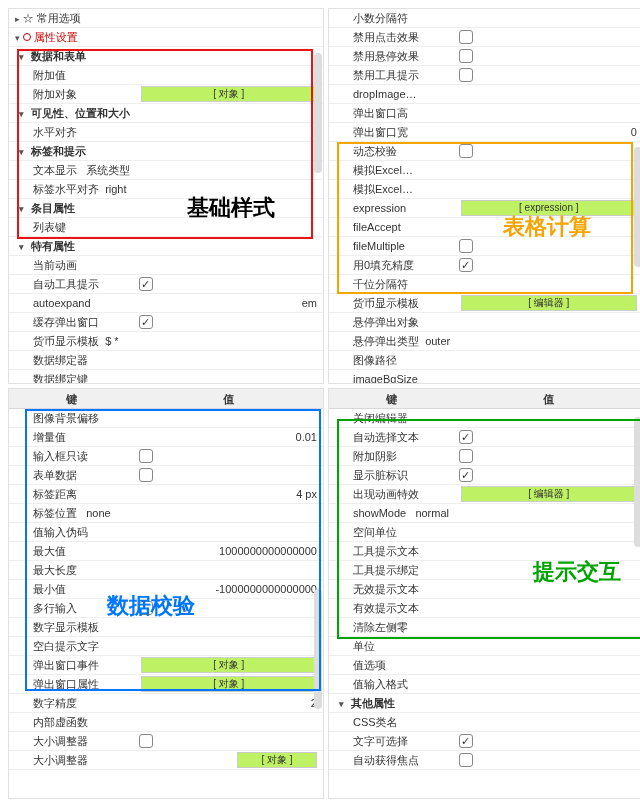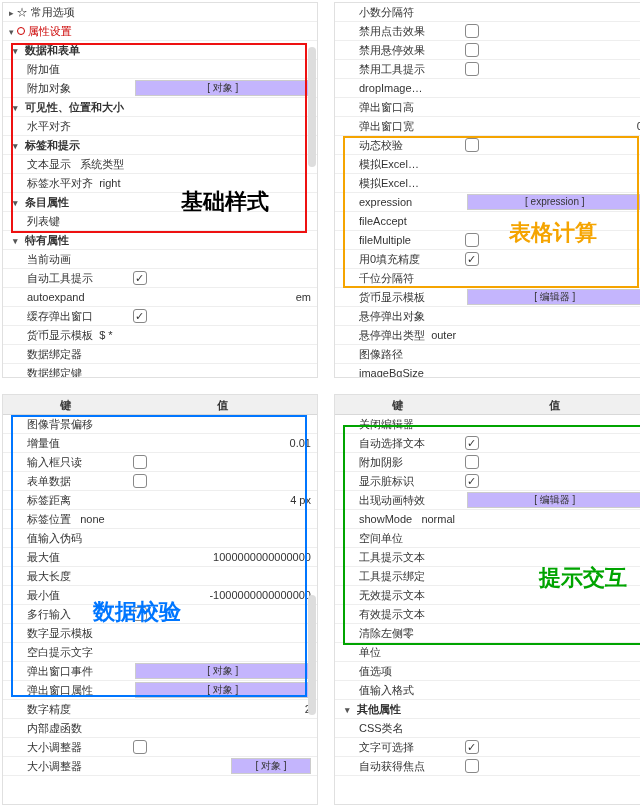--- a/index.html
+++ b/index.html
@@ -7,22 +7,22 @@
     margin: 0;
     font-family: "Microsoft YaHei", Arial, sans-serif;
     font-size: 11px;
     background: #fff;
     color: #333;
     width: 640px;
   }
   .quad {
     display: grid;
     grid-template-columns: 316px 316px;
-    gap: 16px;
-    padding: 2px;
+    gap: 4px;
+    padding: 8px;
   }
   .panel {
     background: #fff;
     border: 1px solid #e0e0e0;
     position: relative;
     overflow: hidden;
   }
   .panel-top { height: 376px; }
   .panel-bot { height: 411px; }
 
@@ -74,21 +74,21 @@
   .tri::before {
     content: "▾";
     font-size: 9px;
     color: #555;
   }
   .tri.collapsed::before { content: "▸"; }
 
   .objbtn {
     flex: 1;
     height: 16px;
-    background: #c4b5fd;
+    background: #bef264;
     border: 1px solid #ccc;
     font-size: 10px;
     text-align: center;
     line-height: 14px;
     margin-left: 6px;
   }
   .chk {
     width: 14px; height: 14px;
     border: 1px solid #888;
     border-radius: 3px;
@@ -333,21 +333,21 @@
           <div class="val"></div>
         </div>
       <div class="row">
           <div class="key">imageBgSize</div>
           <div class="val"></div>
         </div>
     </div>
     <div class="scrollbar" style="top:138px;height:120px"></div>
 
     <div class="anno orange" style="left:8px;top:133px;width:296px;height:152px">
-      <div class="label" style="right:40px;top:80px">表格计算</div>
+      <div class="label" style="right:40px;top:68px">表格计算</div>
     </div>
   </div>
 
   <div class="panel panel-bot">
     <div class="hdr-row">
       <div class="hdr-key">键</div>
       <div class="hdr-val">值</div>
     </div>
     <div class="treegrid">
       <div class="row">
@@ -436,21 +436,21 @@
         </div>
       <div class="row">
           <div class="key">大小调整器</div>
           <div class="val">
             <div class="objbtn" style="flex:0 0 80px">[ 对象 ]</div>
           </div>
         </div>
     </div>
     <div class="scrollbar" style="top:200px;height:120px"></div>
 
-    <div class="anno blue" style="left:8px;top:20px;width:296px;height:282px">
+    <div class="anno blue" style="left:16px;top:20px;width:296px;height:282px">
       <div class="label" style="left:80px;top:180px">数据校验</div>
     </div>
   </div>
 
   <div class="panel panel-bot">
     <div class="hdr-row">
       <div class="hdr-key">键</div>
       <div class="hdr-val">值</div>
     </div>
     <div class="treegrid">

